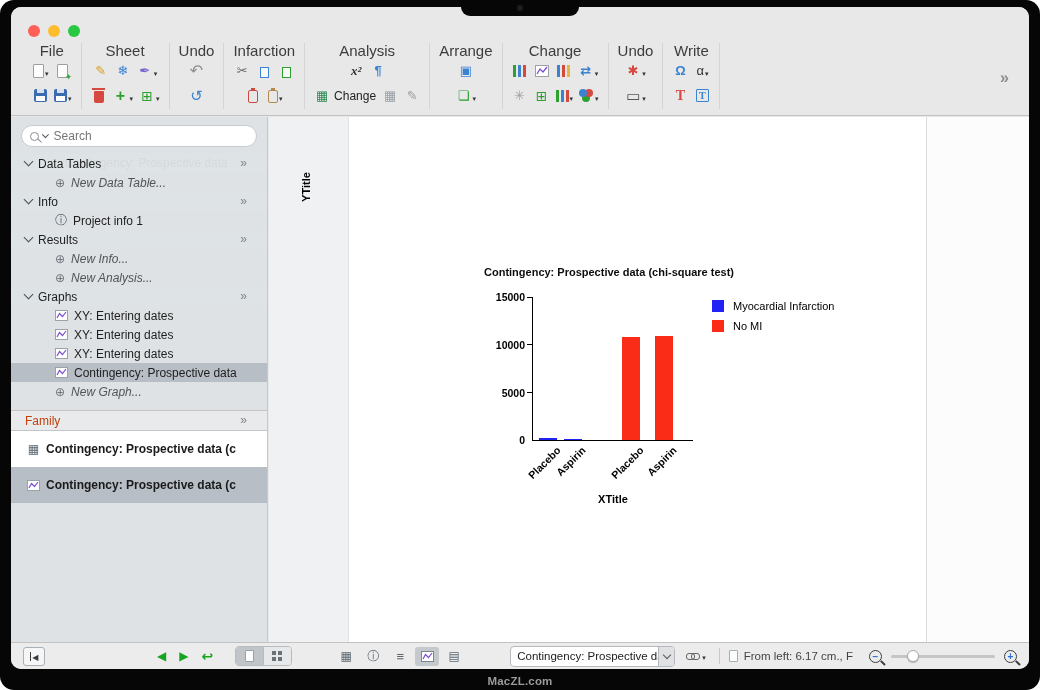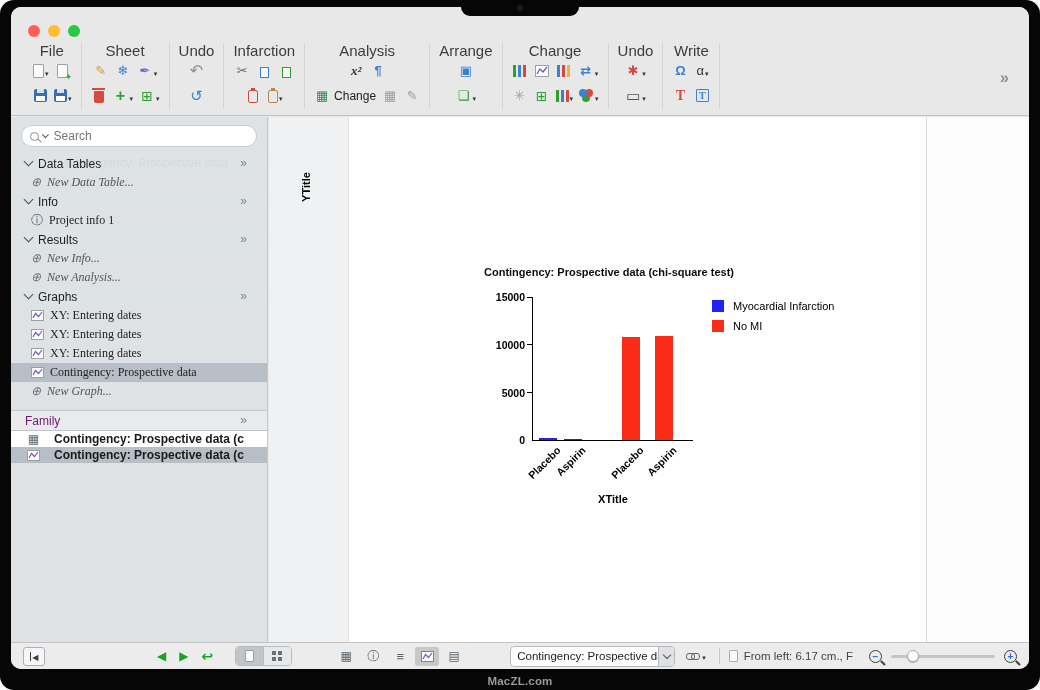--- a/index.html
+++ b/index.html
@@ -86,35 +86,35 @@
   .magz.minus::before{content:"−";}
   .magz.plus::before{content:"+";}
 
   
   .sidebar{position:absolute;top:110px;left:0;width:257px;bottom:27px;background:#dee2e5;border-right:1px solid #c5c9cc;box-sizing:border-box;overflow:hidden;}
   .search{margin:8px 10px 7px;height:20px;background:#fff;border:1px solid #c8ccd0;border-radius:11px;display:flex;align-items:center;padding:0 8px;gap:4px;}
   .search input{border:0;outline:0;background:transparent;font-size:12px;color:#333;width:100%;font-family:inherit;}
   .tree{position:relative;}
   .srow{height:19px;display:flex;align-items:center;padding-left:14px;gap:6px;font-size:12px;color:#1e1e1e;position:relative;white-space:nowrap;overflow:hidden;z-index:1;}
   .srow.section{background:rgba(222,226,229,.88);}
-  .srow.item{padding-left:20px;font-family:Liberation Serif, serif;}
+  .srow.item{padding-left:44px;}
   .srow.newitem{font-style:italic;color:#50555a;}
   .srow.selected{background:#b7bec5;}
   .srow .more{position:absolute;right:20px;color:#7d848a;font-size:12px;top:2px;}
   .srow .more::after{content:"»";}
   .chev{width:6px;height:6px;border-left:1.6px solid #4a4f54;border-bottom:1.6px solid #4a4f54;transform:rotate(-45deg);margin-top:-4px;flex:none;}
   .ghostrow{position:absolute;top:2px;left:54px;color:#8f969c;font-size:12px;z-index:0;white-space:nowrap;max-width:175px;overflow:hidden;}
   .plusic{color:#6e757b;font-size:12px;}
   .plusic::after{content:"⊕";}
   .infic{color:#55636f;font-size:12px;}
   .infic::after{content:"ⓘ";}
-  .familyhdr{height:19px;background:#e8eaeb;border-top:1px solid #c2c6c9;border-bottom:1px solid #c2c6c9;display:flex;align-items:center;padding-left:14px;font-size:12px;color:#701a75;position:relative;margin-top:9px;gap:6px;}
+  .familyhdr{height:19px;background:#e8eaeb;border-top:1px solid #c2c6c9;border-bottom:1px solid #c2c6c9;display:flex;align-items:center;padding-left:14px;font-size:12px;color:#c2410c;position:relative;margin-top:9px;gap:6px;}
   .familyhdr .more{position:absolute;right:20px;color:#7d848a;font-size:12px;top:2px;}
   .familyhdr .more::after{content:"»";}
-  .frow{height:16px;display:flex;align-items:center;padding-left:16px;gap:14px;font-size:12px;font-weight:700;color:#1a1a1a;background:#fff;white-space:nowrap;overflow:hidden;}
+  .frow{height:36px;display:flex;align-items:center;padding-left:16px;gap:6px;font-size:12px;font-weight:700;color:#1a1a1a;background:#fff;white-space:nowrap;overflow:hidden;}
   .frow.selected{background:#b7bec5;}
   .zigbox{flex:none;display:inline-flex;}
 
   
   .main{position:absolute;top:110px;left:258px;right:0;bottom:27px;background:#eff1f2;}
   .gpage{position:absolute;left:79px;top:0;bottom:0;width:594px;background:#fff;border-left:1px solid #e2e2e2;border-right:1px solid #d6d6d6;}
   .rightpanel{position:absolute;right:0;top:0;bottom:0;width:102px;background:#fcfcfc;border-left:1px solid #dcdcdc;}
 
   
   .chart-title{position:absolute;top:149px;left:70px;width:380px;text-align:center;font-size:11px;font-weight:700;color:#0d0d0d;}

